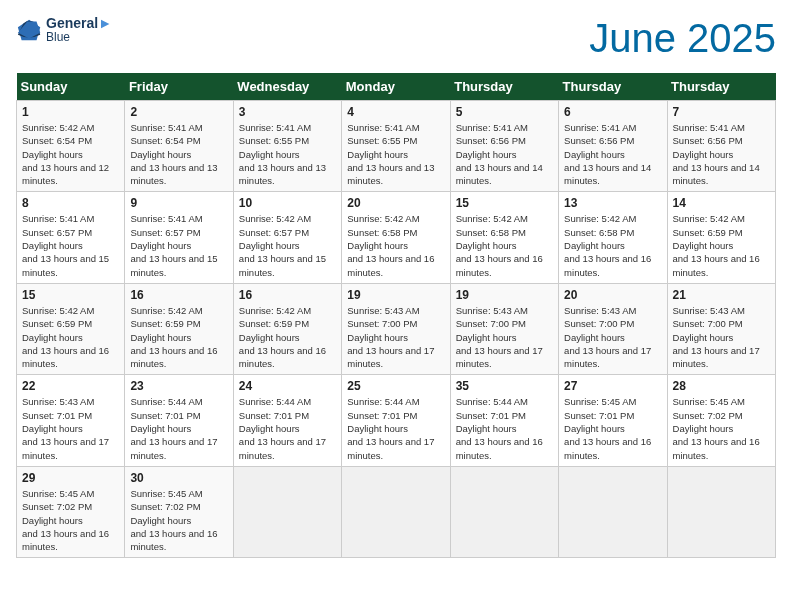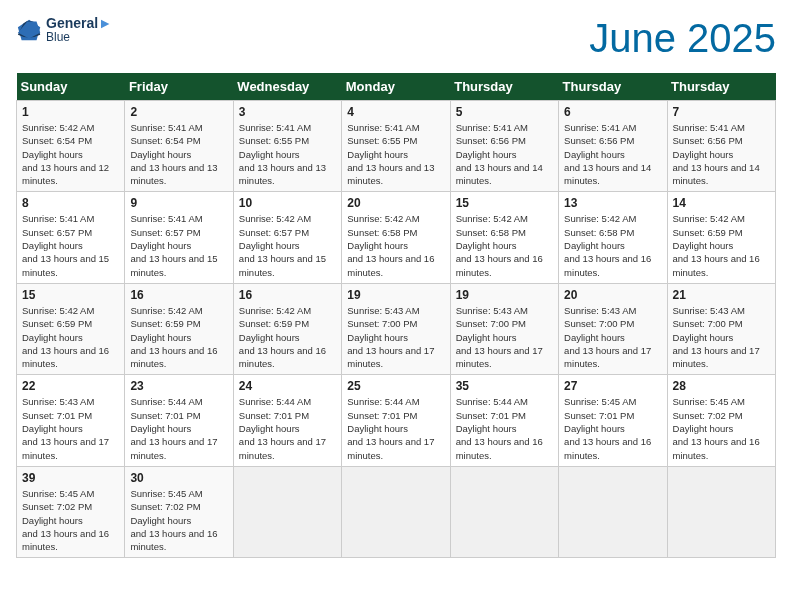--- a/index.html
+++ b/index.html
@@ -366,21 +366,21 @@
         <div class="day-detail">
           Sunrise: 5:45 AM<br>
           Sunset: 7:02 PM<br>
           Daylight hours<br>
           and 13 hours and 16 minutes.
         </div>
       </td>
       </tr>
       <tr>
         <td>
-        <span class="day-num">39</span>
+        <span class="day-num">29</span>
         <div class="day-detail">
           Sunrise: 5:45 AM<br>
           Sunset: 7:02 PM<br>
           Daylight hours<br>
           and 13 hours and 16 minutes.
         </div>
       </td>
         <td>
         <span class="day-num">30</span>
         <div class="day-detail">

